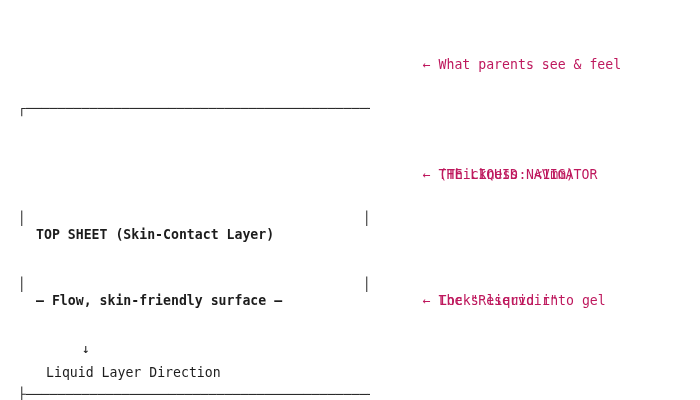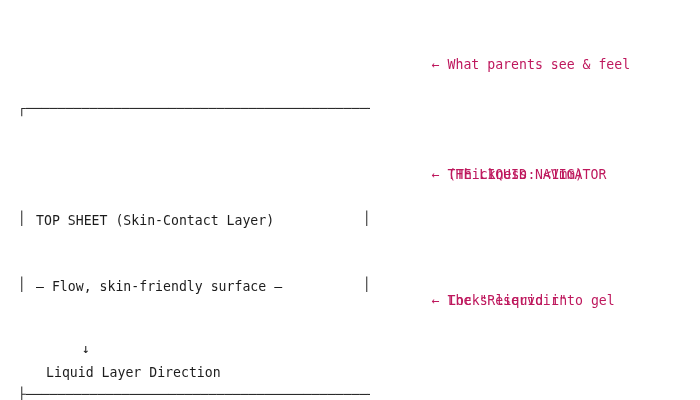--- a/index.html
+++ b/index.html
@@ -54,30 +54,31 @@
     top: 0px;
     width: 352px;
     white-space: pre;
     color: #2b2b2b;
     overflow: hidden;
   }
 
   .content {
     position: absolute;
     left: 18px;
-    top: 2px;
+    top: 16px;
     white-space: pre;
+    font-weight: bold;
   }
 
   .indent-1 { left: 18px; }
 
   
   .annotations {
     position: absolute;
-    left: 384px;
+    left: 375px;
     top: 10px;
     font-size: 13.2px;
     line-height: 22px;
     white-space: pre;
     color: #be185d;
   }
   .anno {
     position: absolute;
     white-space: pre;
     left: 0;

